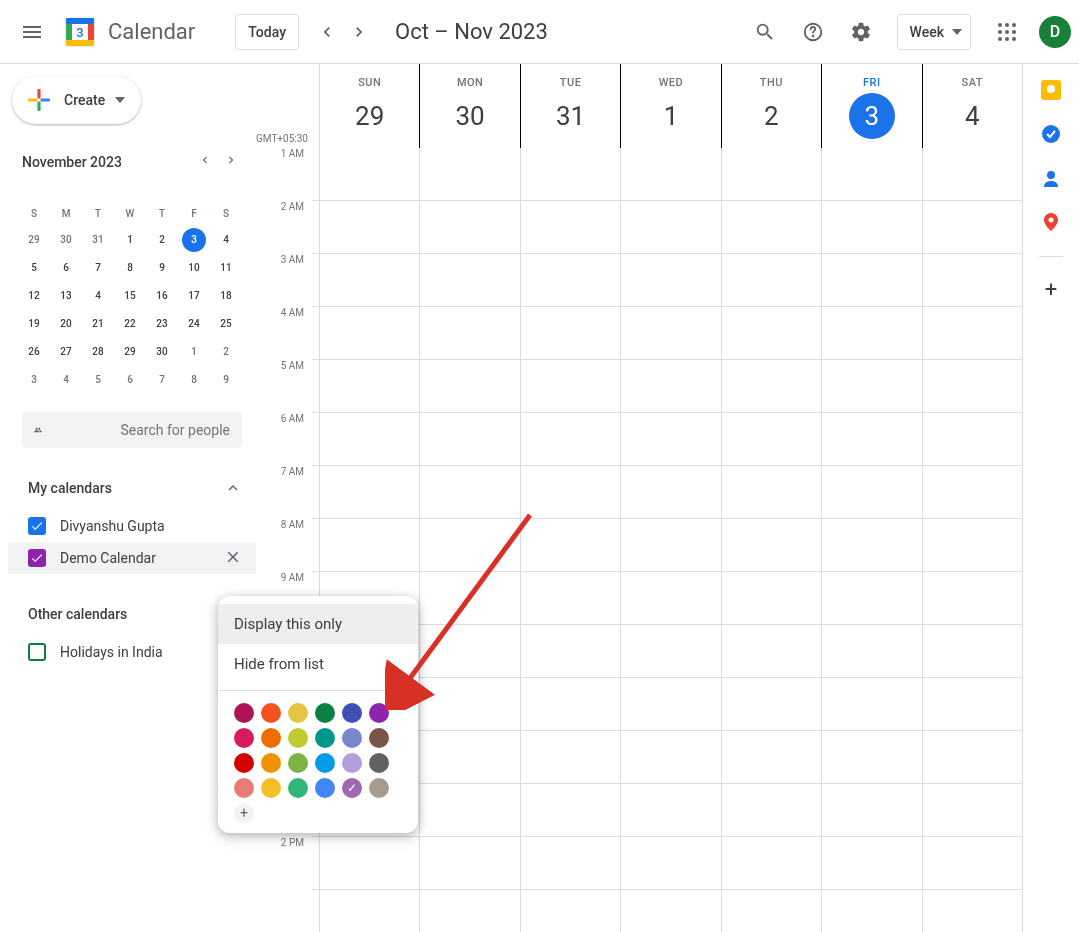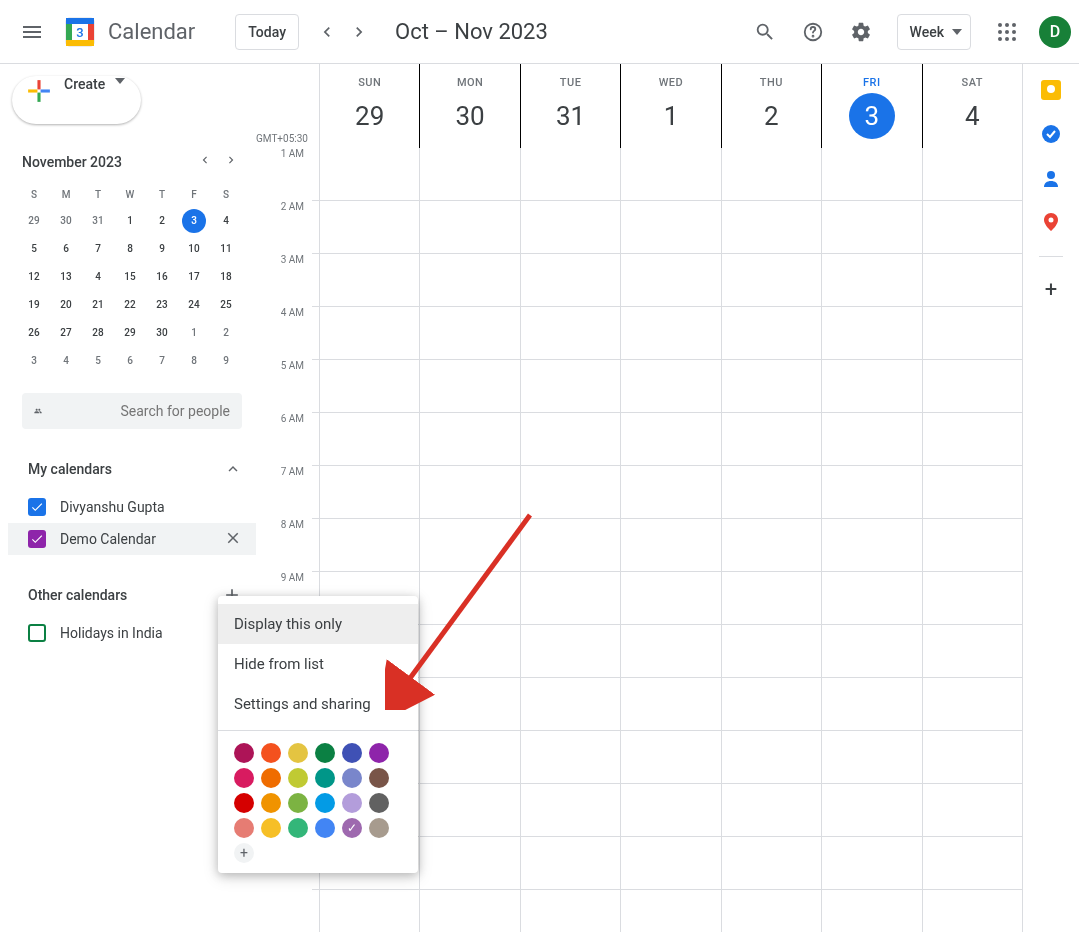--- a/index.html
+++ b/index.html
@@ -18,25 +18,25 @@
 .date-range { font-size: 22px; color: #3c4043; margin-left: 8px; }
 .spacer { flex: 1; }
 .week-btn { height: 36px; padding: 0 8px 0 12px; border: 1px solid #dadce0; border-radius: 4px; background: #fff; font-size: 14px; color: #3c4043; cursor: pointer; margin: 0 12px; display: flex; align-items: center; gap: 8px; font-weight: 500; }
 .avatar { width: 32px; height: 32px; border-radius: 50%; background: #188038; color: #fff; display: flex; align-items: center; justify-content: center; font-size: 16px; margin-left: 8px; font-weight: 500; }
 .apps-icon { display: grid; grid-template-columns: repeat(3, 4px); grid-gap: 3px; }
 .apps-icon span { width: 4px; height: 4px; background: #5f6368; border-radius: 50%; }
 
 
 .body { display: flex; height: calc(100% - 64px); }
 .sidebar { width: 256px; padding: 12px 0 0 8px; }
-.create-btn { height: 48px; padding: 0 16px 0 12px; border-radius: 24px; background: #fff; box-shadow: 0 1px 3px rgba(0,0,0,.2), 0 1px 2px rgba(0,0,0,.12); display: flex; gap: 10px; cursor: pointer; border: none; font-size: 14px; font-weight: 500; color: #3c4043; margin-left: 4px; }
+.create-btn { height: 48px; padding: 0 16px 0 12px; border-radius: 24px; background: #fff; box-shadow: 0 1px 3px rgba(0,0,0,.2), 0 1px 2px rgba(0,0,0,.12); display: flex; align-items: center; gap: 10px; cursor: pointer; border: none; font-size: 14px; font-weight: 500; color: #3c4043; margin-left: 4px; }
 .plus-icon { width: 30px; height: 30px; display: flex; align-items: center; justify-content: center; font-size: 26px; }
 
 .mini-cal { margin-top: 24px; padding: 0 14px 0 10px; }
-.mini-head { display: flex; align-items: center; justify-content: space-between; margin-bottom: 6px; }
+.mini-head { display: flex; align-items: center; justify-content: space-between; margin-bottom: 25px; }
 .mini-title { font-size: 14px; font-weight: 500; color: #3c4043; padding-left: 4px; }
 .mini-nav { display: flex; gap: 4px; color: #5f6368; }
 .mini-nav span { cursor: pointer; padding: 4px; }
 .mini-grid { display: grid; grid-template-columns: repeat(7, 1fr); }
 .mini-dow { font-size: 10px; color: #70757a; text-align: center; height: 28px; line-height: 28px; font-weight: 500; }
 .mini-day { font-size: 10px; color: #3c4043; text-align: center; height: 28px; line-height: 24px; cursor: pointer; font-weight: 500; }
 .mini-day.dimmed { color: #70757a; }
 .mini-day span { display: inline-block; width: 24px; height: 24px; border-radius: 50%; line-height: 24px; }
 .mini-day.today span { background: #1a73e8; color: #fff; }
 
@@ -73,21 +73,21 @@
 .day-col { flex: 1; border-right: 1px solid #dadce0; }
 .day-col:last-child { border-right: none; }
 .hour-cell { height: 53px; border-bottom: 1px solid #dadce0; }
 
 
 .right-panel { width: 56px; display: flex; flex-direction: column; align-items: center; padding-top: 16px; gap: 20px; }
 .rp-divider { width: 24px; height: 1px; background: #dadce0; }
 .rp-plus { font-size: 22px; color: #3c4043; cursor: pointer; }
 
 
-.context-menu { position: absolute; left: 218px; top: 596px; width: 200px; background: #fff; border-radius: 4px; box-shadow: 0 2px 10px rgba(0,0,0,.2), 0 4px 16px rgba(0,0,0,.15); padding: 8px 0; z-index: 100; }
+.context-menu { position: absolute; left: 218px; top: 596px; width: 200px; background: #fff; border-radius: 12px; box-shadow: 0 2px 10px rgba(0,0,0,.2), 0 4px 16px rgba(0,0,0,.15); padding: 8px 0; z-index: 100; }
 .ctx-item { height: 40px; padding: 0 16px; display: flex; align-items: center; font-size: 15px; color: #3c4043; cursor: pointer; }
 .ctx-item.hov { background: #eeeeee; }
 .ctx-divider { height: 1px; background: #dadce0; margin: 6px 0; }
 .color-grid { display: grid; grid-template-columns: repeat(6, 22px); gap: 5px; padding: 6px 16px 2px 16px; }
 .color-dot { width: 20px; height: 20px; border-radius: 50%; cursor: pointer; display: flex; align-items: center; justify-content: center; }
 .color-dot.sel::after { content: '✓'; color: #fff; font-size: 12px; }
 .color-add { width: 20px; height: 20px; border-radius: 50%; background: #f1f3f4; color: #5f6368; display: flex; align-items: center; justify-content: center; font-size: 14px; cursor: pointer; }
 
 
 .arrow { position: absolute; left: 385px; top: 510px; z-index: 101; pointer-events: none; }
@@ -482,21 +482,20 @@
           <circle cx="10" cy="8" r="2.5" fill="#fff"></circle>
         </svg></div>
     <div class="rp-divider"></div>
     <div class="rp-plus">+</div>
   </div>
 </div>
 
 <div class="context-menu" id="ctx-menu">
     <div class="ctx-item hov">Display this only</div>
     <div class="ctx-item">Hide from list</div>
-    <div class="ctx-item">Settings and sharing</div>
     <div class="ctx-divider"></div>
     <div class="color-grid">
       <div class="color-dot" style="background: rgb(173, 20, 87);"></div>
       <div class="color-dot" style="background: rgb(244, 81, 30);"></div>
       <div class="color-dot" style="background: rgb(228, 196, 65);"></div>
       <div class="color-dot" style="background: rgb(11, 128, 67);"></div>
       <div class="color-dot" style="background: rgb(63, 81, 181);"></div>
       <div class="color-dot" style="background: rgb(142, 36, 170);"></div>
       <div class="color-dot" style="background: rgb(216, 27, 96);"></div>
       <div class="color-dot" style="background: rgb(239, 108, 0);"></div>

